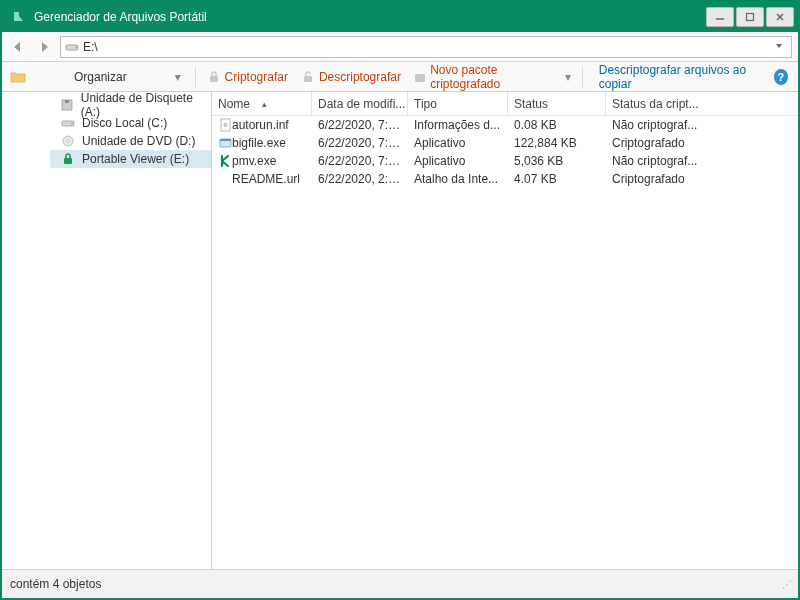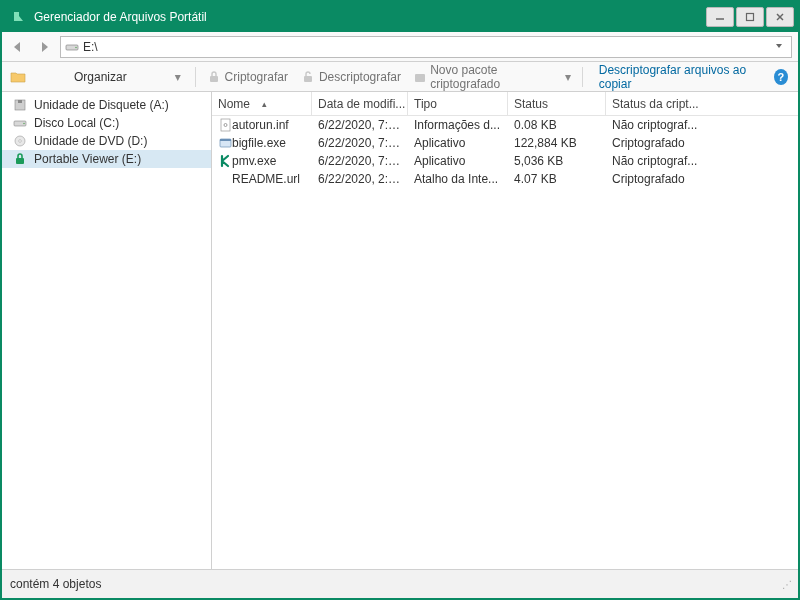--- a/index.html
+++ b/index.html
@@ -17,33 +17,33 @@
   
   .navbar { height: 30px; border-bottom: 1px solid #d0d0d0; display: flex; align-items: center; padding: 3px 6px; gap: 4px; background: #f9f9f9; }
   .nav-arrow { width: 22px; height: 20px; display: flex; align-items: center; justify-content: center; color: #888; cursor: pointer; }
   .path-box { flex: 1; height: 22px; border: 1px solid #bcbcbc; background: #fff; display: flex; align-items: center; padding: 0 4px; }
   .path-box .drive-icon { width: 14px; height: 14px; margin-right: 4px; }
   .path-box .path-text { flex: 1; font-size: 12px; color: #333; }
   .path-box .dd { width: 16px; color: #666; text-align: center; cursor: pointer; }
   
   
   .toolbar { height: 30px; border-bottom: 1px solid #d0d0d0; display: flex; align-items: center; padding: 0 6px; gap: 8px; background: #f9f9f9; }
-  .tool-btn { display: flex; align-items: center; gap: 3px; color: #737373; cursor: pointer; padding: 2px 2px; }
+  .tool-btn { display: flex; align-items: center; gap: 3px; color: #c2410c; cursor: pointer; padding: 2px 2px; }
   .tool-btn.active { color: #333; gap: 48px; }
   .tool-btn .ticon { width: 16px; height: 16px; display: flex; align-items: center; justify-content: center; }
   .dd-caret { width: 10px; color: #888; }
   .tool-divider { width: 1px; height: 20px; background: #d8d8d8; }
   .toolbar .spacer { flex: 1; }
   .right-label { color: #0369a1; padding-right: 4px; }
   .help-icon { width: 16px; height: 16px; border-radius: 50%; background: #2a8dd4; color: #fff; font-size: 11px; font-weight: bold; display: flex; align-items: center; justify-content: center; margin-right: 4px; }
   
   
   .content { flex: 1; display: flex; min-height: 0; }
   .tree-panel { width: 210px; border-right: 1px solid #d0d0d0; background: #fff; padding: 4px 0; overflow: auto; }
-  .tree-item { display: flex; align-items: center; gap: 6px; padding: 2px 6px 2px 10px; cursor: pointer; height: 18px; }
+  .tree-item { display: flex; align-items: center; gap: 6px; padding: 2px 6px 2px 10px; cursor: pointer; height: 18px; margin-left: 48px; }
   .tree-item.selected { background: #d7e8f3; }
   .tree-item .dicon { width: 16px; height: 14px; display: flex; align-items: center; justify-content: center; }
   
   
   .list-panel { flex: 1; display: flex; flex-direction: column; background: #fff; overflow: hidden; }
   .list-header { display: flex; border-bottom: 1px solid #e4e4e4; height: 24px; align-items: center; color: #444; }
   .list-header .col { padding: 0 6px; border-right: 1px solid #e4e4e4; height: 100%; display: flex; align-items: center; gap: 12px; cursor: pointer; overflow: hidden; white-space: nowrap; }
   .list-header .col:last-child { border-right: none; }
   .list-body { flex: 1; overflow: auto; }
   .row { display: flex; height: 18px; align-items: center; }

